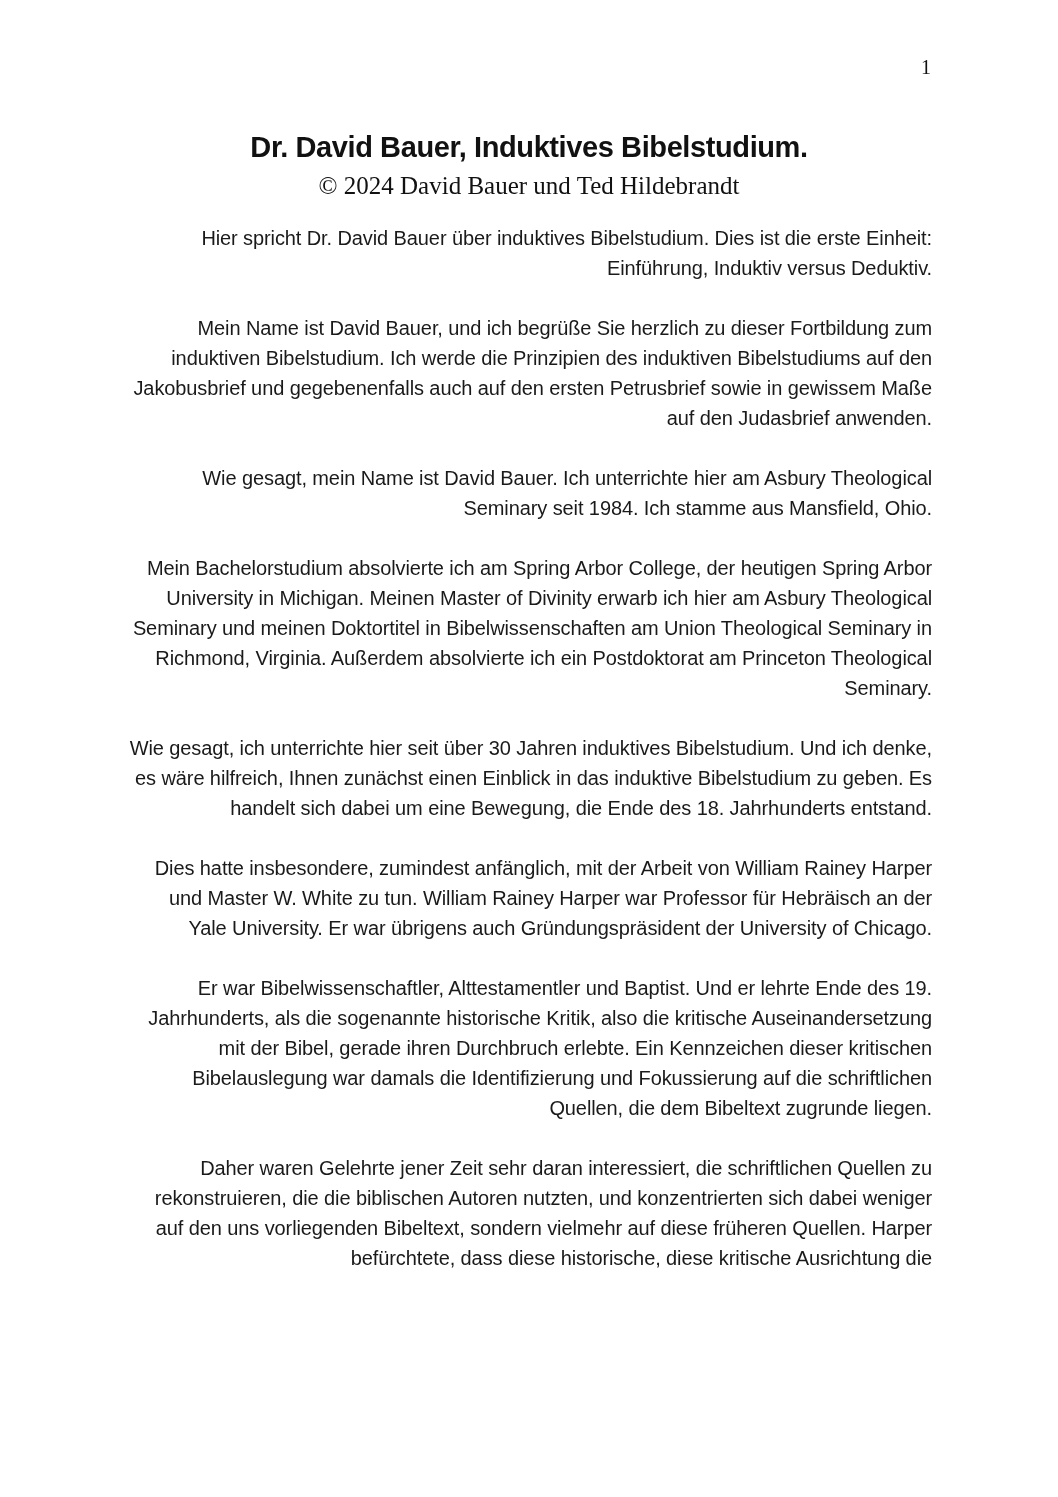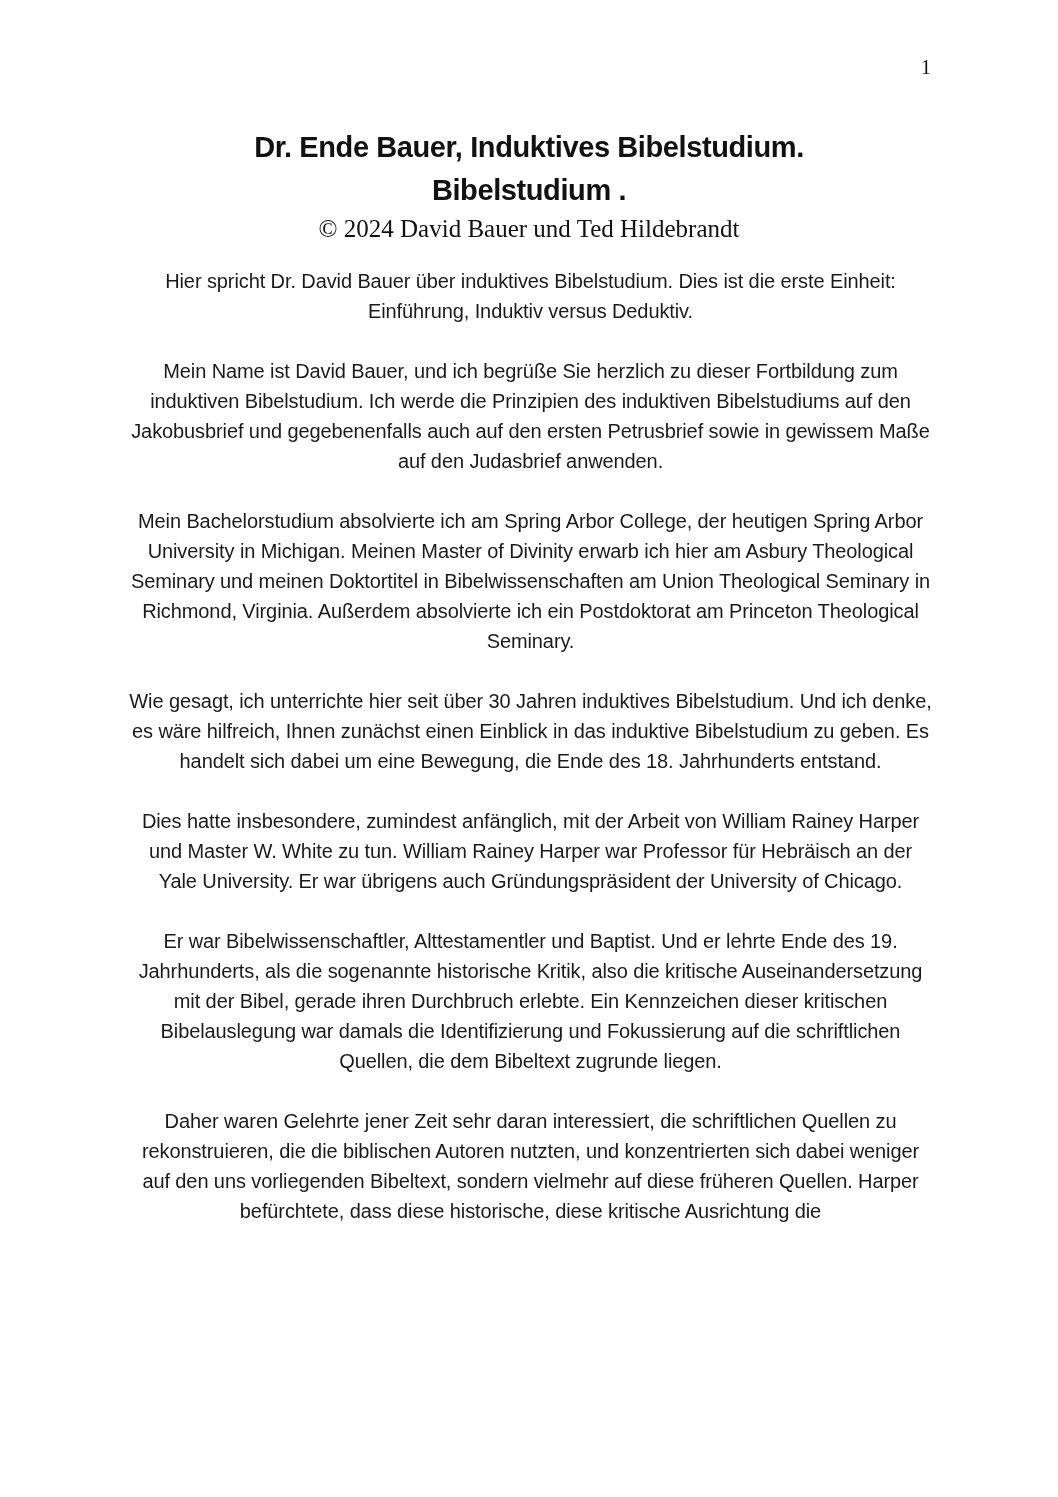--- a/index.html
+++ b/index.html
@@ -44,42 +44,42 @@
     line-height: 29px;
     margin-top: 2px;
     color: #111111;
   }
   .doc-body {
     padding: 23px 126px 0 129px;
     font-size: 20px;
     line-height: 30px;
     letter-spacing: -0.1px;
     color: #1a1a1a;
-    text-align: center;
+    text-align: right;
   }
   .body-para {
     margin: 0 0 30px 0;
   }
 </style>
 </head>
 <body>
 
 <div class="page">
 
   <div class="page-number">1</div>
 
   <header class="doc-header">
-    <div class="title-line">Dr. Ende Bauer, Induktives Bibelstudium.</div>
-    <div class="title-line">Bibelstudium .</div>
+    <div class="title-line">Dr. David Bauer, Induktives Bibelstudium.</div>
     <div class="copyright-line">© 2024 David Bauer und Ted Hildebrandt</div>
   </header>
 
   <main class="doc-body">
       <p class="body-para">Hier spricht Dr. David Bauer über induktives Bibelstudium. Dies ist die erste Einheit: Einführung, Induktiv versus Deduktiv.</p>
       <p class="body-para">Mein Name ist David Bauer, und ich begrüße Sie herzlich zu dieser Fortbildung zum induktiven Bibelstudium. Ich werde die Prinzipien des induktiven Bibelstudiums auf den Jakobusbrief und gegebenenfalls auch auf den ersten Petrusbrief sowie in gewissem Maße auf den Judasbrief anwenden.</p>
+      <p class="body-para">Wie gesagt, mein Name ist David Bauer. Ich unterrichte hier am Asbury Theological Seminary seit 1984. Ich stamme aus Mansfield, Ohio.</p>
       <p class="body-para">Mein Bachelorstudium absolvierte ich am Spring Arbor College, der heutigen Spring Arbor University in Michigan. Meinen Master of Divinity erwarb ich hier am Asbury Theological Seminary und meinen Doktortitel in Bibelwissenschaften am Union Theological Seminary in Richmond, Virginia. Außerdem absolvierte ich ein Postdoktorat am Princeton Theological Seminary.</p>
       <p class="body-para">Wie gesagt, ich unterrichte hier seit über 30 Jahren induktives Bibelstudium. Und ich denke, es wäre hilfreich, Ihnen zunächst einen Einblick in das induktive Bibelstudium zu geben. Es handelt sich dabei um eine Bewegung, die Ende des 18. Jahrhunderts entstand.</p>
       <p class="body-para">Dies hatte insbesondere, zumindest anfänglich, mit der Arbeit von William Rainey Harper und Master W. White zu tun. William Rainey Harper war Professor für Hebräisch an der Yale University. Er war übrigens auch Gründungspräsident der University of Chicago.</p>
       <p class="body-para">Er war Bibelwissenschaftler, Alttestamentler und Baptist. Und er lehrte Ende des 19. Jahrhunderts, als die sogenannte historische Kritik, also die kritische Auseinandersetzung mit der Bibel, gerade ihren Durchbruch erlebte. Ein Kennzeichen dieser kritischen Bibelauslegung war damals die Identifizierung und Fokussierung auf die schriftlichen Quellen, die dem Bibeltext zugrunde liegen.</p>
       <p class="body-para">Daher waren Gelehrte jener Zeit sehr daran interessiert, die schriftlichen Quellen zu rekonstruieren, die die biblischen Autoren nutzten, und konzentrierten sich dabei weniger auf den uns vorliegenden Bibeltext, sondern vielmehr auf diese früheren Quellen. Harper befürchtete, dass diese historische, diese kritische Ausrichtung die</p>
     </main>
 
 </div>
 
 </body></html>

